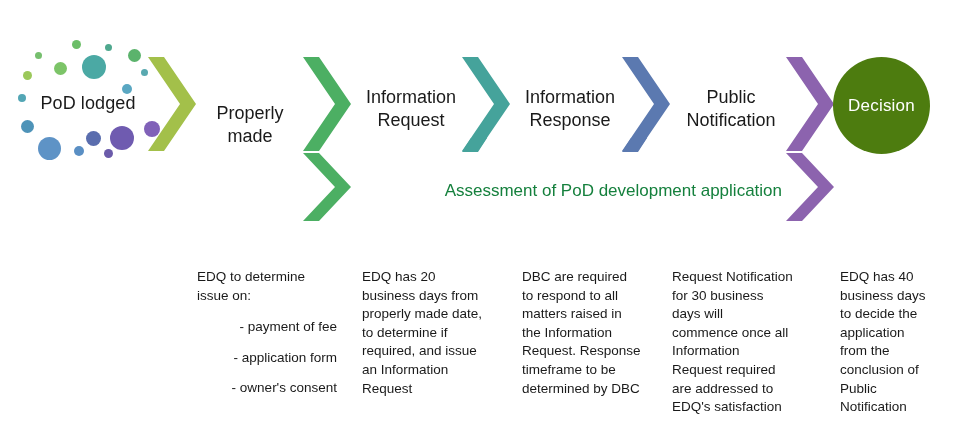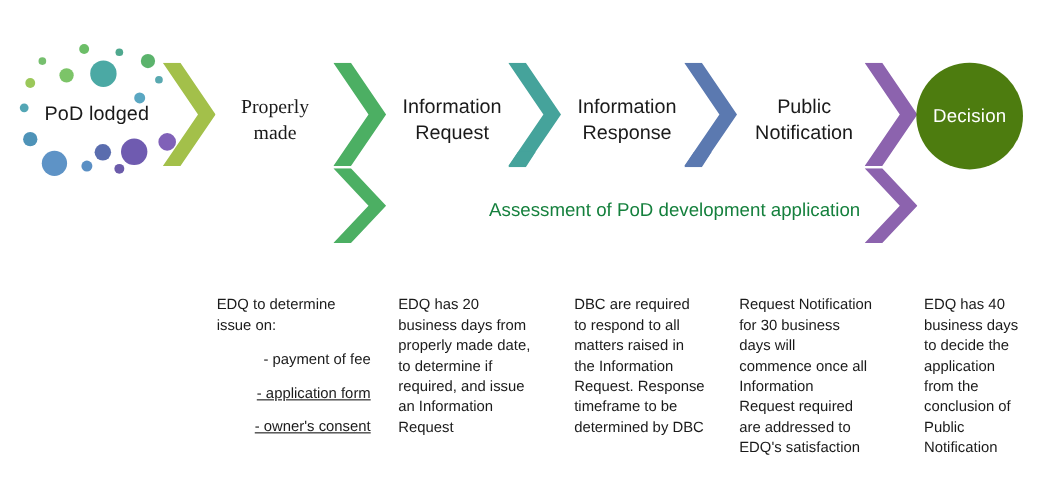--- a/index.html
+++ b/index.html
@@ -102,21 +102,20 @@
   }
   .note-col p {
     margin: 0;
   }
   .note-col .bullet {
     margin-top: 13px;
     text-align: right;
   }
   .note-col .bullet + .bullet {
     margin-top: 12px;
-    text-decoration: underline;
   }
 </style>
 </head>
 <body>
 
 <div id="canvas">
 
   <div class="dot-cluster" id="dot-cluster">
       <div class="dot" style="left: 54px; top: 2px; width: 9px; height: 9px; background: rgb(108, 190, 104);"></div>
       <div class="dot" style="left: 87px; top: 6px; width: 7px; height: 7px; background: rgb(79, 168, 142);"></div>
@@ -137,21 +136,21 @@
       <div class="dot" style="left: 126px; top: 83px; width: 16px; height: 16px; background: rgb(128, 97, 184);"></div>
     </div>
   <div class="cluster-label">PoD lodged</div>
 
   <div class="chevron" style="left:148px; top:57px;">
     <svg width="48" height="94" viewBox="0 0 48 94">
       <polygon points="0,0 16,0 48,47 16,94 0,94 32,47" fill="#A3C04A"></polygon>
     </svg>
   </div>
 
-  <div class="stage-label" style="left:200px; top:86px; width:100px;font-family:Liberation Serif, serif;">
+  <div class="stage-label" style="left:200px; top:102px; width:100px;">
     <div>Properly</div>
     <div>made</div>
   </div>
 
   <div class="chevron" style="left:303px; top:57px;">
     <svg width="48" height="94" viewBox="0 0 48 94">
       <polygon points="0,0 16,0 48,47 16,94 0,94 32,47" fill="#4CAF63"></polygon>
     </svg>
   </div>
 

